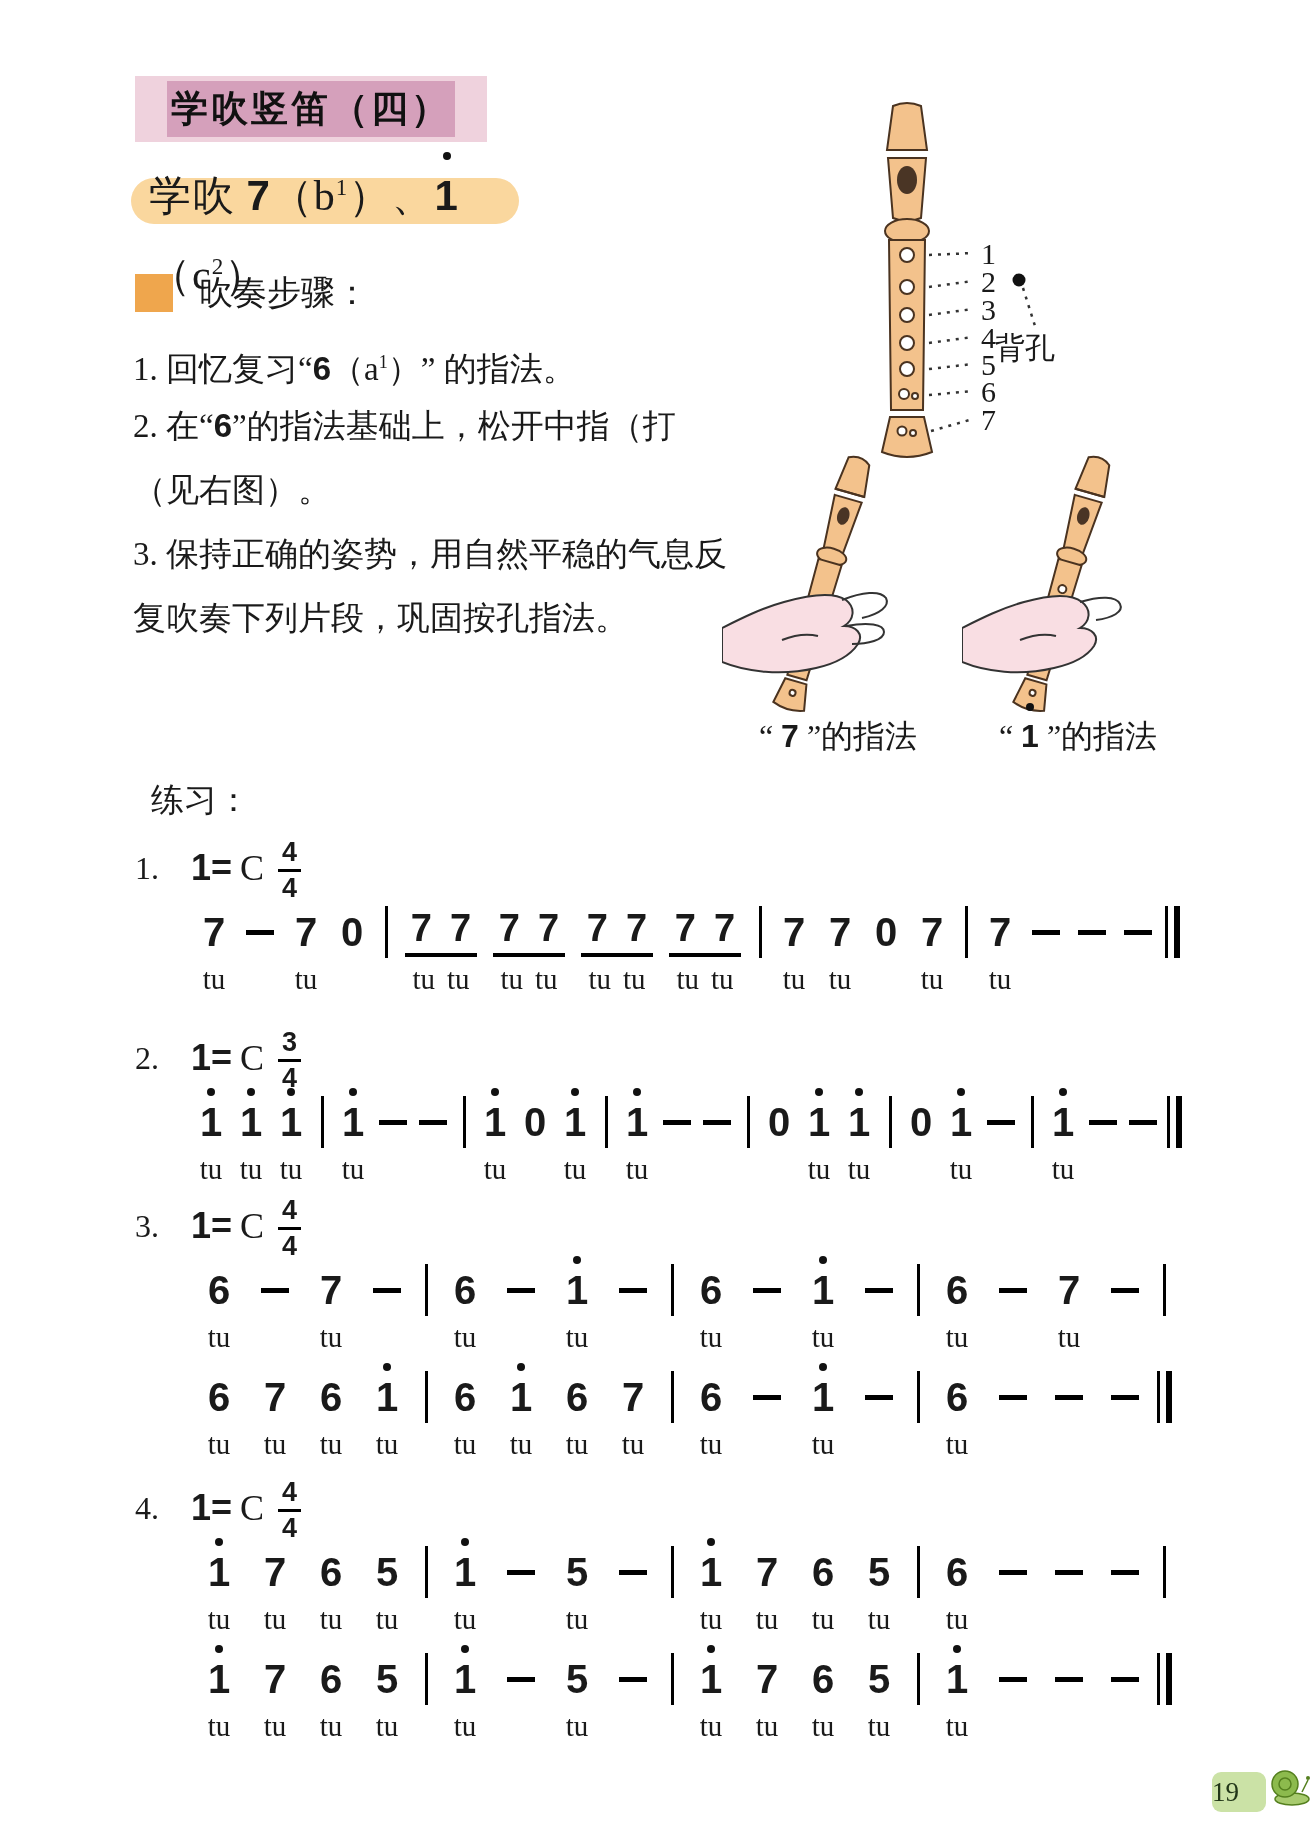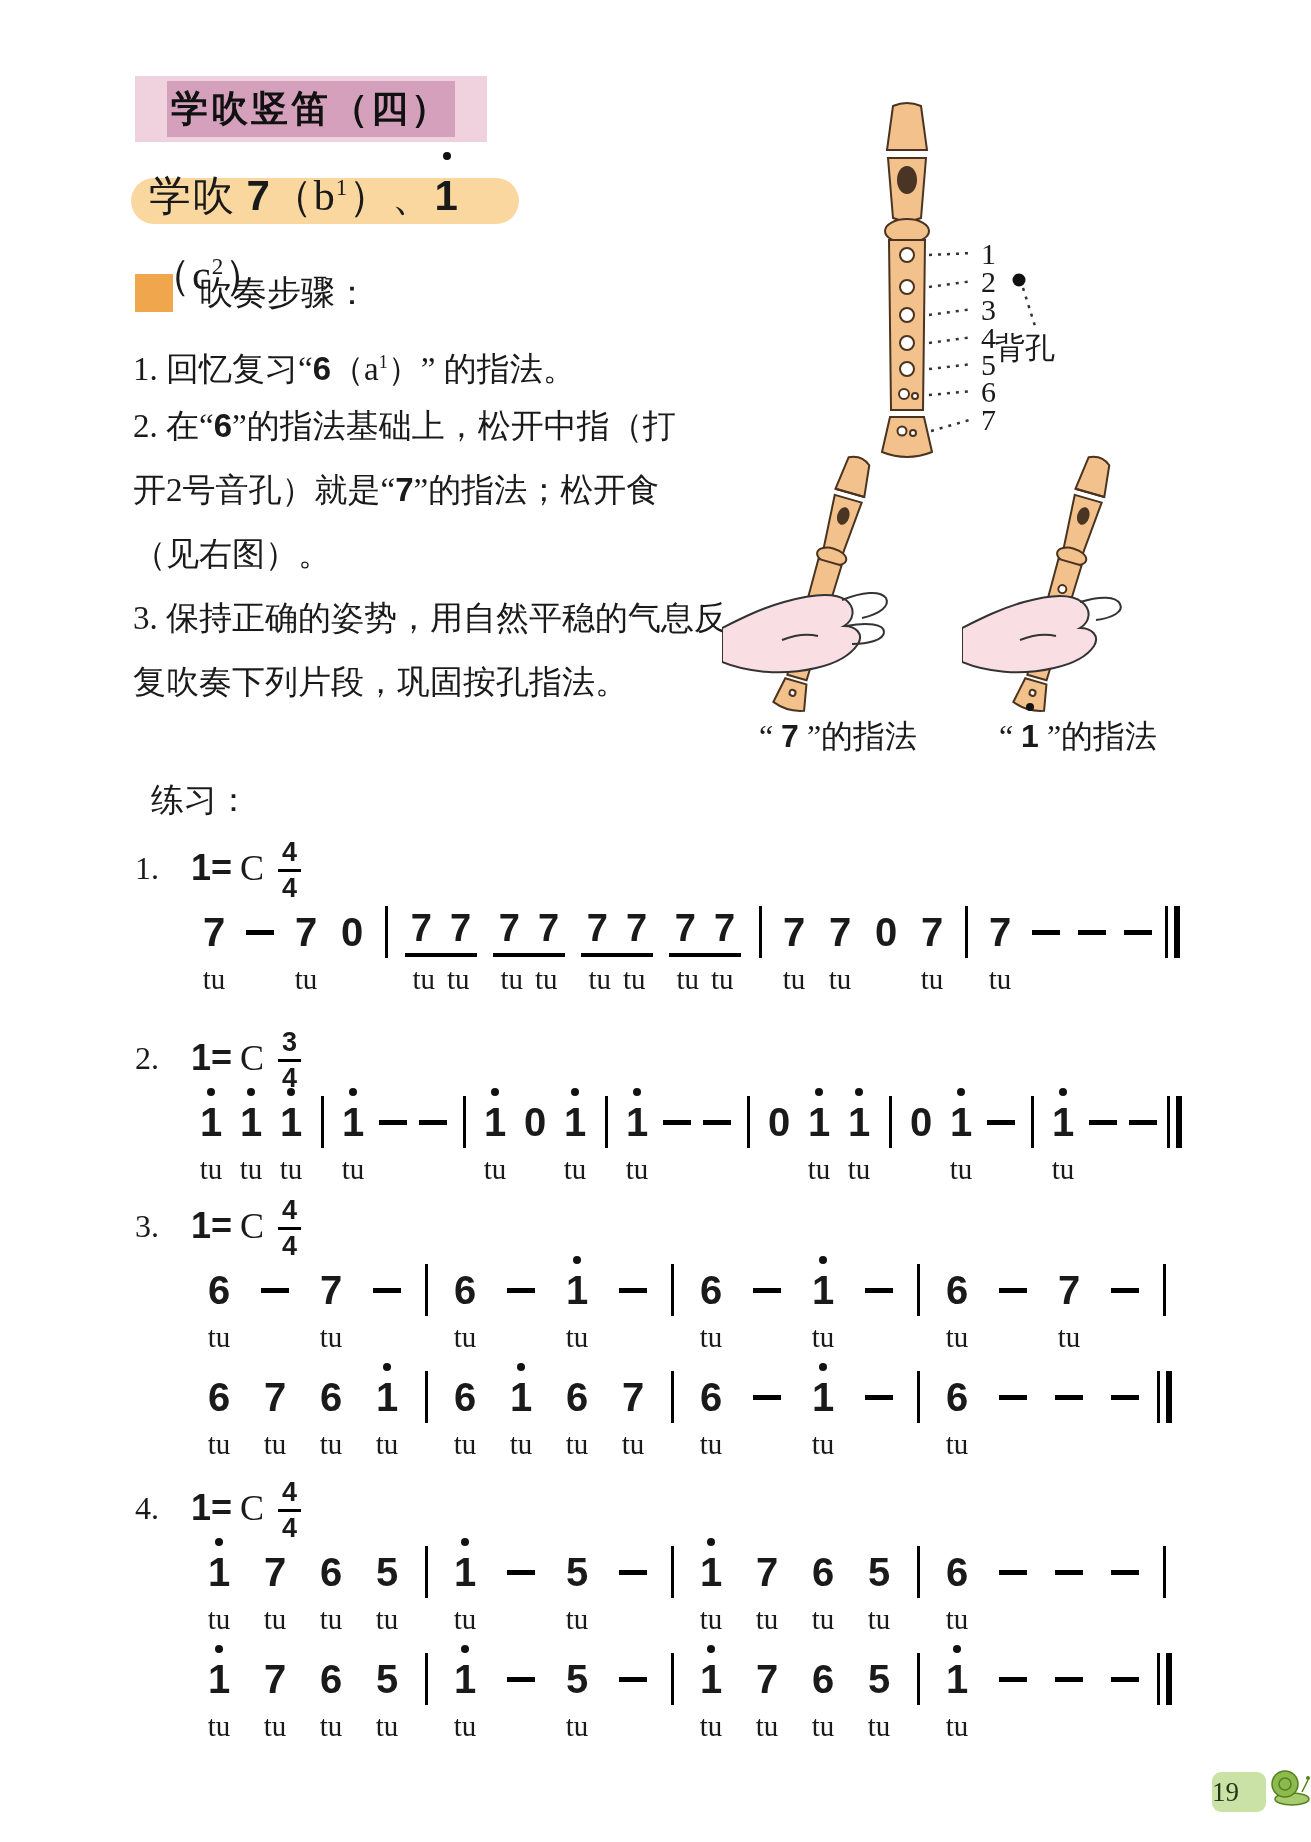--- a/index.html
+++ b/index.html
@@ -96,21 +96,20 @@
   </div>
 
   <div class="steps-heading">
     <span class="bullet"></span>
     <span>吹奏步骤：</span>
   </div>
 
   <div class="steps" id="steps-lines">
       <div class="step-line"><span>1. 回忆复习“</span><span class="jnote">6</span><span>（a</span><sup>1</sup><span>）” 的指法。</span></div>
       <div class="step-line"><span>2. 在“</span><span class="jnote">6</span><span>”的指法基础上，松开中指（打</span></div>
-      <div class="step-line"><span>开2号音孔）就是“</span><span class="jnote">7</span><span>”的指法；松开食</span></div>
       <div class="step-line"><span>（见右图）。</span></div>
       <div class="step-line"><span>3. 保持正确的姿势，用自然平稳的气息反</span></div>
       <div class="step-line"><span>复吹奏下列片段，巩固按孔指法。</span></div>
     </div>
 
   <div class="practice">练习：</div>
 
   <svg class="recorder-fig" width="220" height="372" viewBox="0 0 220 372">
     <g stroke="#4a3320" stroke-width="2" fill="#F3C28C">
       <path d="M48,6 Q62,0 76,6 L82,50 L42,50 Z"></path>

